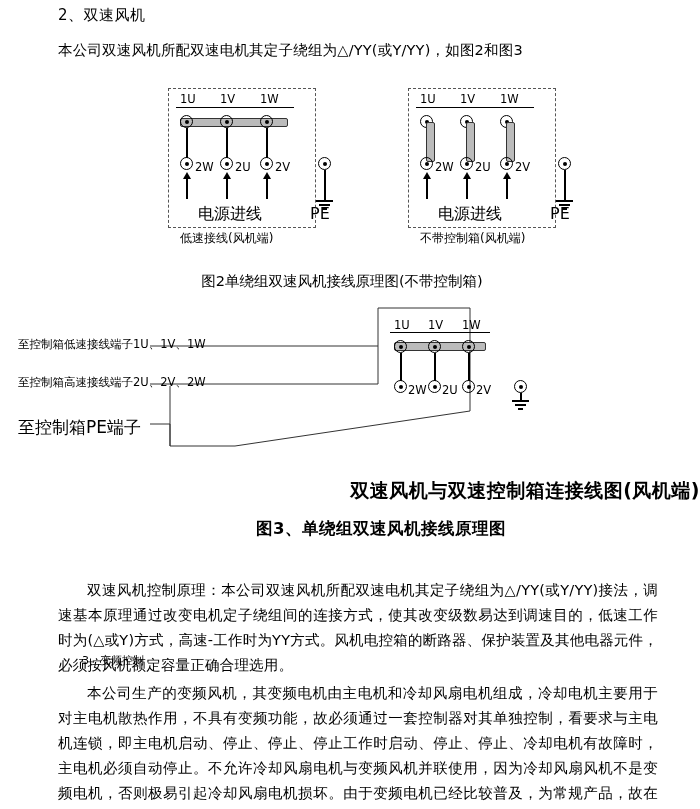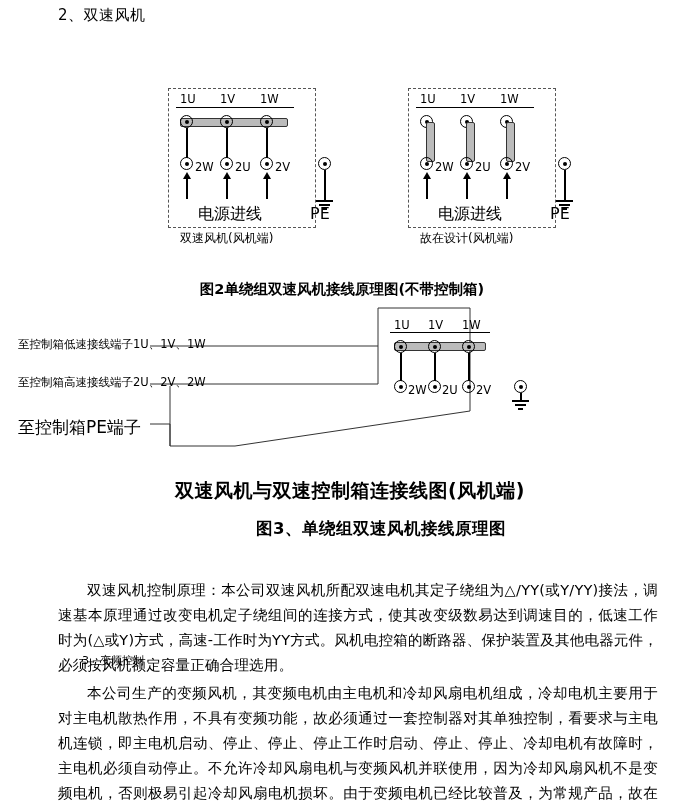--- a/index.html
+++ b/index.html
@@ -118,21 +118,21 @@
     position: absolute;
     left: 150px;
     top: 306px;
     width: 460px;
     height: 150px;
   }
   .title-big {
     position: absolute;
     left: 0;
     width: 700px;
-    text-align: center;
+    text-align: right;
     font-size: 19px;
     font-weight: bold;
     letter-spacing: 0.5px;
   }
   .title-mid {
     position: absolute;
     left: 0;
     width: 700px;
     text-align: center;
     font-size: 16.5px;
@@ -144,20 +144,21 @@
   .p-body2 { position: absolute; left: 58px; top: 681px; width: 600px; }
   .indent { text-indent: 2em; }
 </style>
 </head>
 <body>
 
 <div class="page">
 
   <div class="sec-head">2、双速风机</div>
 
+  <div class="para p-intro">本公司双速风机所配双速电机其定子绕组为△/YY(或Y/YY)，如图2和图3</div>
 
   <div class="fig2">
 
     <div class="dash-box box-left"></div>
 
     <div class="lbl" style="left:30px; top:10px;">1U</div>
     <div class="lbl" style="left:70px; top:10px;">1V</div>
     <div class="lbl" style="left:110px; top:10px;">1W</div>
 
     <div class="thinline" style="left:26px; top:25px; width:118px; height:1px;"></div>
@@ -186,21 +187,21 @@
     <div class="arrow-up" style="left:113px; top:90px;"></div>
 
     <div class="circle" style="left:168px; top:75px;"></div>
     <div class="vbar" style="left:174px; top:88px; height:30px;"></div>
     <div class="bar" style="left:166px; top:118px; width:17px;"></div>
     <div class="bar" style="left:169px; top:122px; width:11px;"></div>
     <div class="bar" style="left:172px; top:126px; width:5px;"></div>
 
     <div class="tiny" style="left:48px; top:122px;">电源进线</div>
     <div class="tiny" style="left:160px; top:122px;">PE</div>
-    <div class="tiny" style="left:30px; top:148px; font-size:12px;">双速风机(风机端)</div>
+    <div class="tiny" style="left:30px; top:148px; font-size:12px;">低速接线(风机端)</div>
 
     <div class="dash-box box-right"></div>
 
     <div class="lbl" style="left:270px; top:10px;">1U</div>
     <div class="lbl" style="left:310px; top:10px;">1V</div>
     <div class="lbl" style="left:350px; top:10px;">1W</div>
     <div class="thinline" style="left:266px; top:25px; width:118px; height:1px;"></div>
 
     <div class="circle" style="left:270px; top:33px;"></div>
     <div class="circle" style="left:310px; top:33px;"></div>
@@ -225,24 +226,24 @@
     <div class="arrow-up" style="left:353px; top:90px;"></div>
 
     <div class="circle" style="left:408px; top:75px;"></div>
     <div class="vbar" style="left:414px; top:88px; height:30px;"></div>
     <div class="bar" style="left:406px; top:118px; width:17px;"></div>
     <div class="bar" style="left:409px; top:122px; width:11px;"></div>
     <div class="bar" style="left:412px; top:126px; width:5px;"></div>
 
     <div class="tiny" style="left:288px; top:122px;">电源进线</div>
     <div class="tiny" style="left:400px; top:122px;">PE</div>
-    <div class="tiny" style="left:270px; top:148px; font-size:12px;">故在设计(风机端)</div>
+    <div class="tiny" style="left:270px; top:148px; font-size:12px;">不带控制箱(风机端)</div>
   </div>
 
-  <div class="fig-cap" style="top:280px;font-weight:bold;">图2单绕组双速风机接线原理图(不带控制箱)</div>
+  <div class="fig-cap" style="top:272px;">图2单绕组双速风机接线原理图(不带控制箱)</div>
 
   <div class="fig3">
 
     <svg width="460" height="150" style="position:absolute; left:0; top:0;">
       <polyline points="228,2 320,2 320,105 85,140 20,140 20,80" fill="none" stroke="#333" stroke-width="1"></polyline>
       <polyline points="228,2 228,78 20,78" fill="none" stroke="#333" stroke-width="1"></polyline>
       <line x1="20" y1="40" x2="228" y2="40" stroke="#333" stroke-width="1"></line>
 
       <line x1="20" y1="40" x2="0" y2="40" stroke="#333" stroke-width="1"></line>
       <line x1="20" y1="78" x2="0" y2="78" stroke="#333" stroke-width="1"></line>

